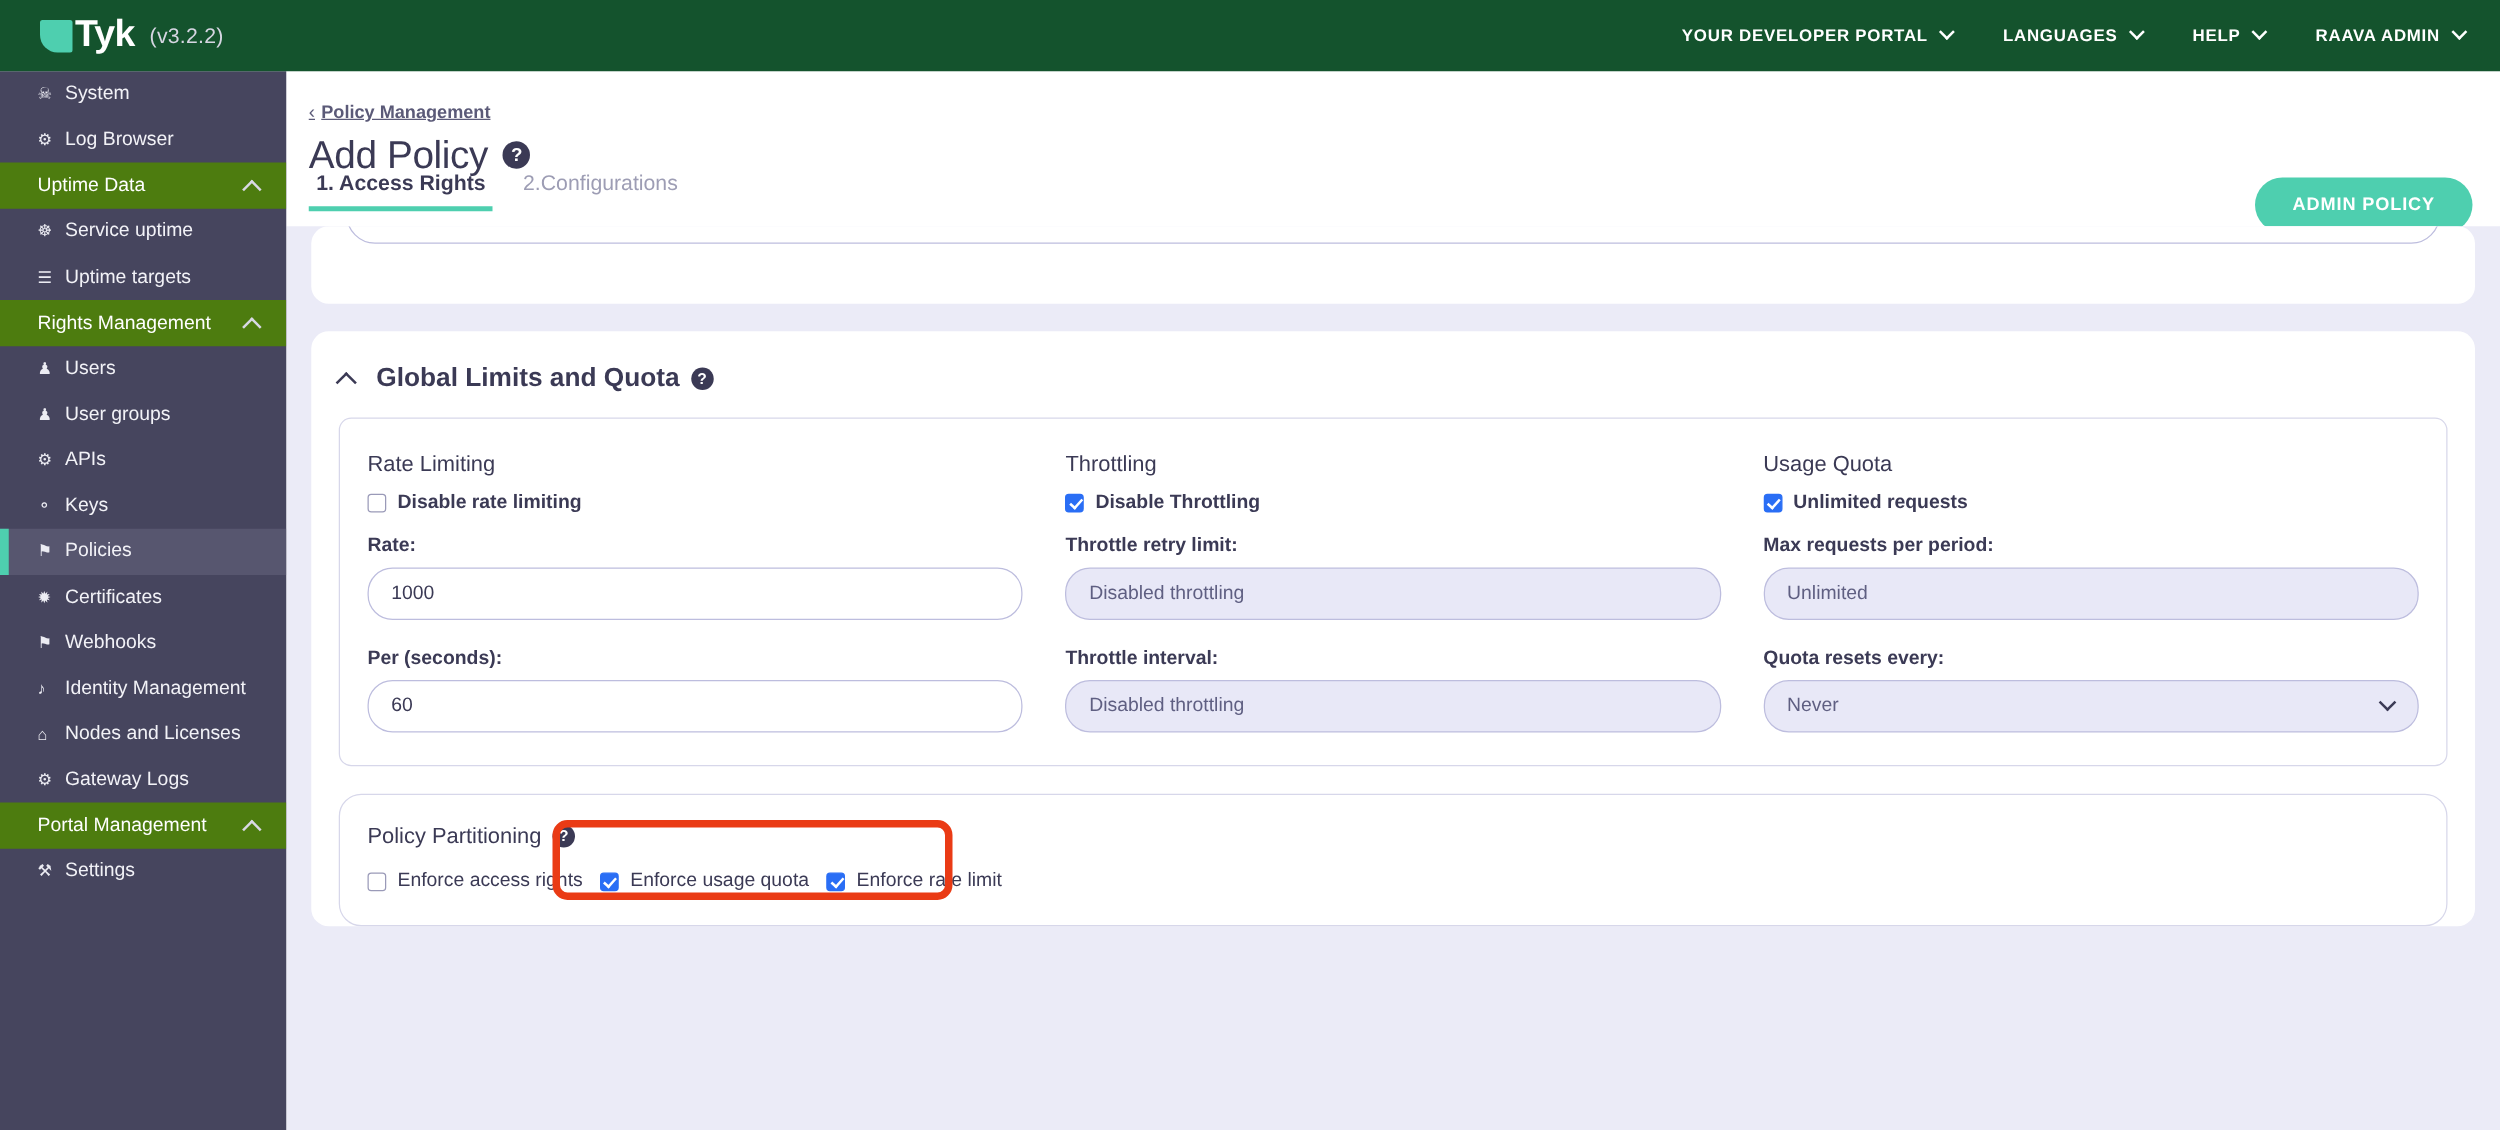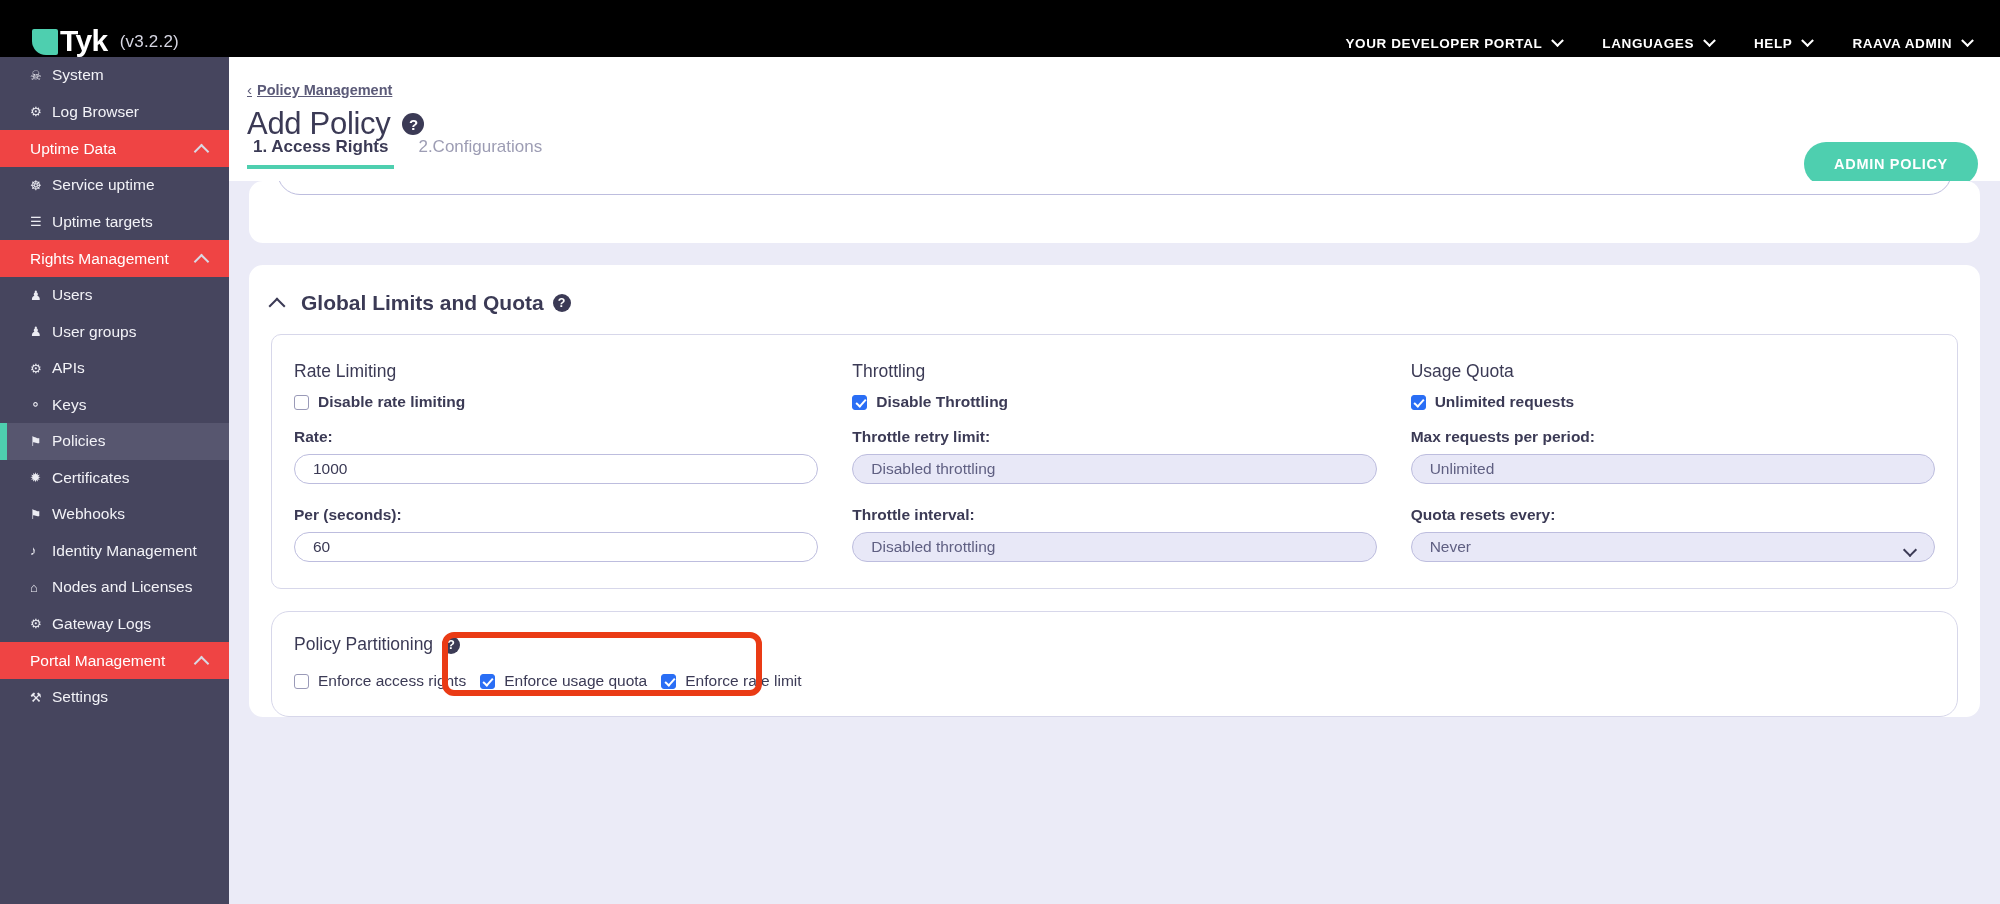--- a/index.html
+++ b/index.html
@@ -8,22 +8,22 @@
     width: 2000px; height: 904px;
     overflow: hidden;
     font-family: "Liberation Sans", "DejaVu Sans", sans-serif;
     background: #ebebf7;
   }
 
   
   .topbar {
     position: absolute; top: 0; left: 0;
     width: 2000px; height: 57px;
-    background: #000000;
-    display: flex; align-items: flex-end;
+    background: #14532d;
+    display: flex; align-items: center;
     z-index: 30;
   }
   .brand {
     display: flex; align-items: center;
     margin-left: 32px;
   }
   .logo-mark {
     width: 26px; height: 26px;
     background: #4ecfaf;
     border-radius: 2px 2px 2px 14px;
@@ -100,21 +100,21 @@
     content: "";
     position: absolute; left: 0; top: 0;
     width: 7px; height: 100%;
     background: #4ecfaf;
   }
   .side-group {
     height: 37px;
     display: flex; align-items: center;
     justify-content: space-between;
     padding: 0 22px 0 30px;
-    background: #ef4444;
+    background: #4d7c0f;
     color: #ffffff;
     font-size: 15.5px;
     font-weight: 400;
     cursor: pointer;
   }
   .chev-up {
     width: 11px; height: 11px;
     border-left: 2px solid #d9d9e4;
     border-top: 2px solid #d9d9e4;
     transform: rotate(45deg);
@@ -304,21 +304,21 @@
   }
   .cb-label.norm { font-weight: 400; }
   .fld-label {
     font-size: 15.5px;
     color: #3b3a55;
     font-weight: 700;
     margin-bottom: 8px;
   }
   .input {
     width: 100%;
-    height: 30px;
+    height: 42px;
     border: 1px solid #bdbdde;
     border-radius: 20px;
     background: #ffffff;
     color: #3b3a55;
     font-size: 15.5px;
     font-family: inherit;
     padding: 0 18px;
     outline: none;
     margin-bottom: 22px;
   }

